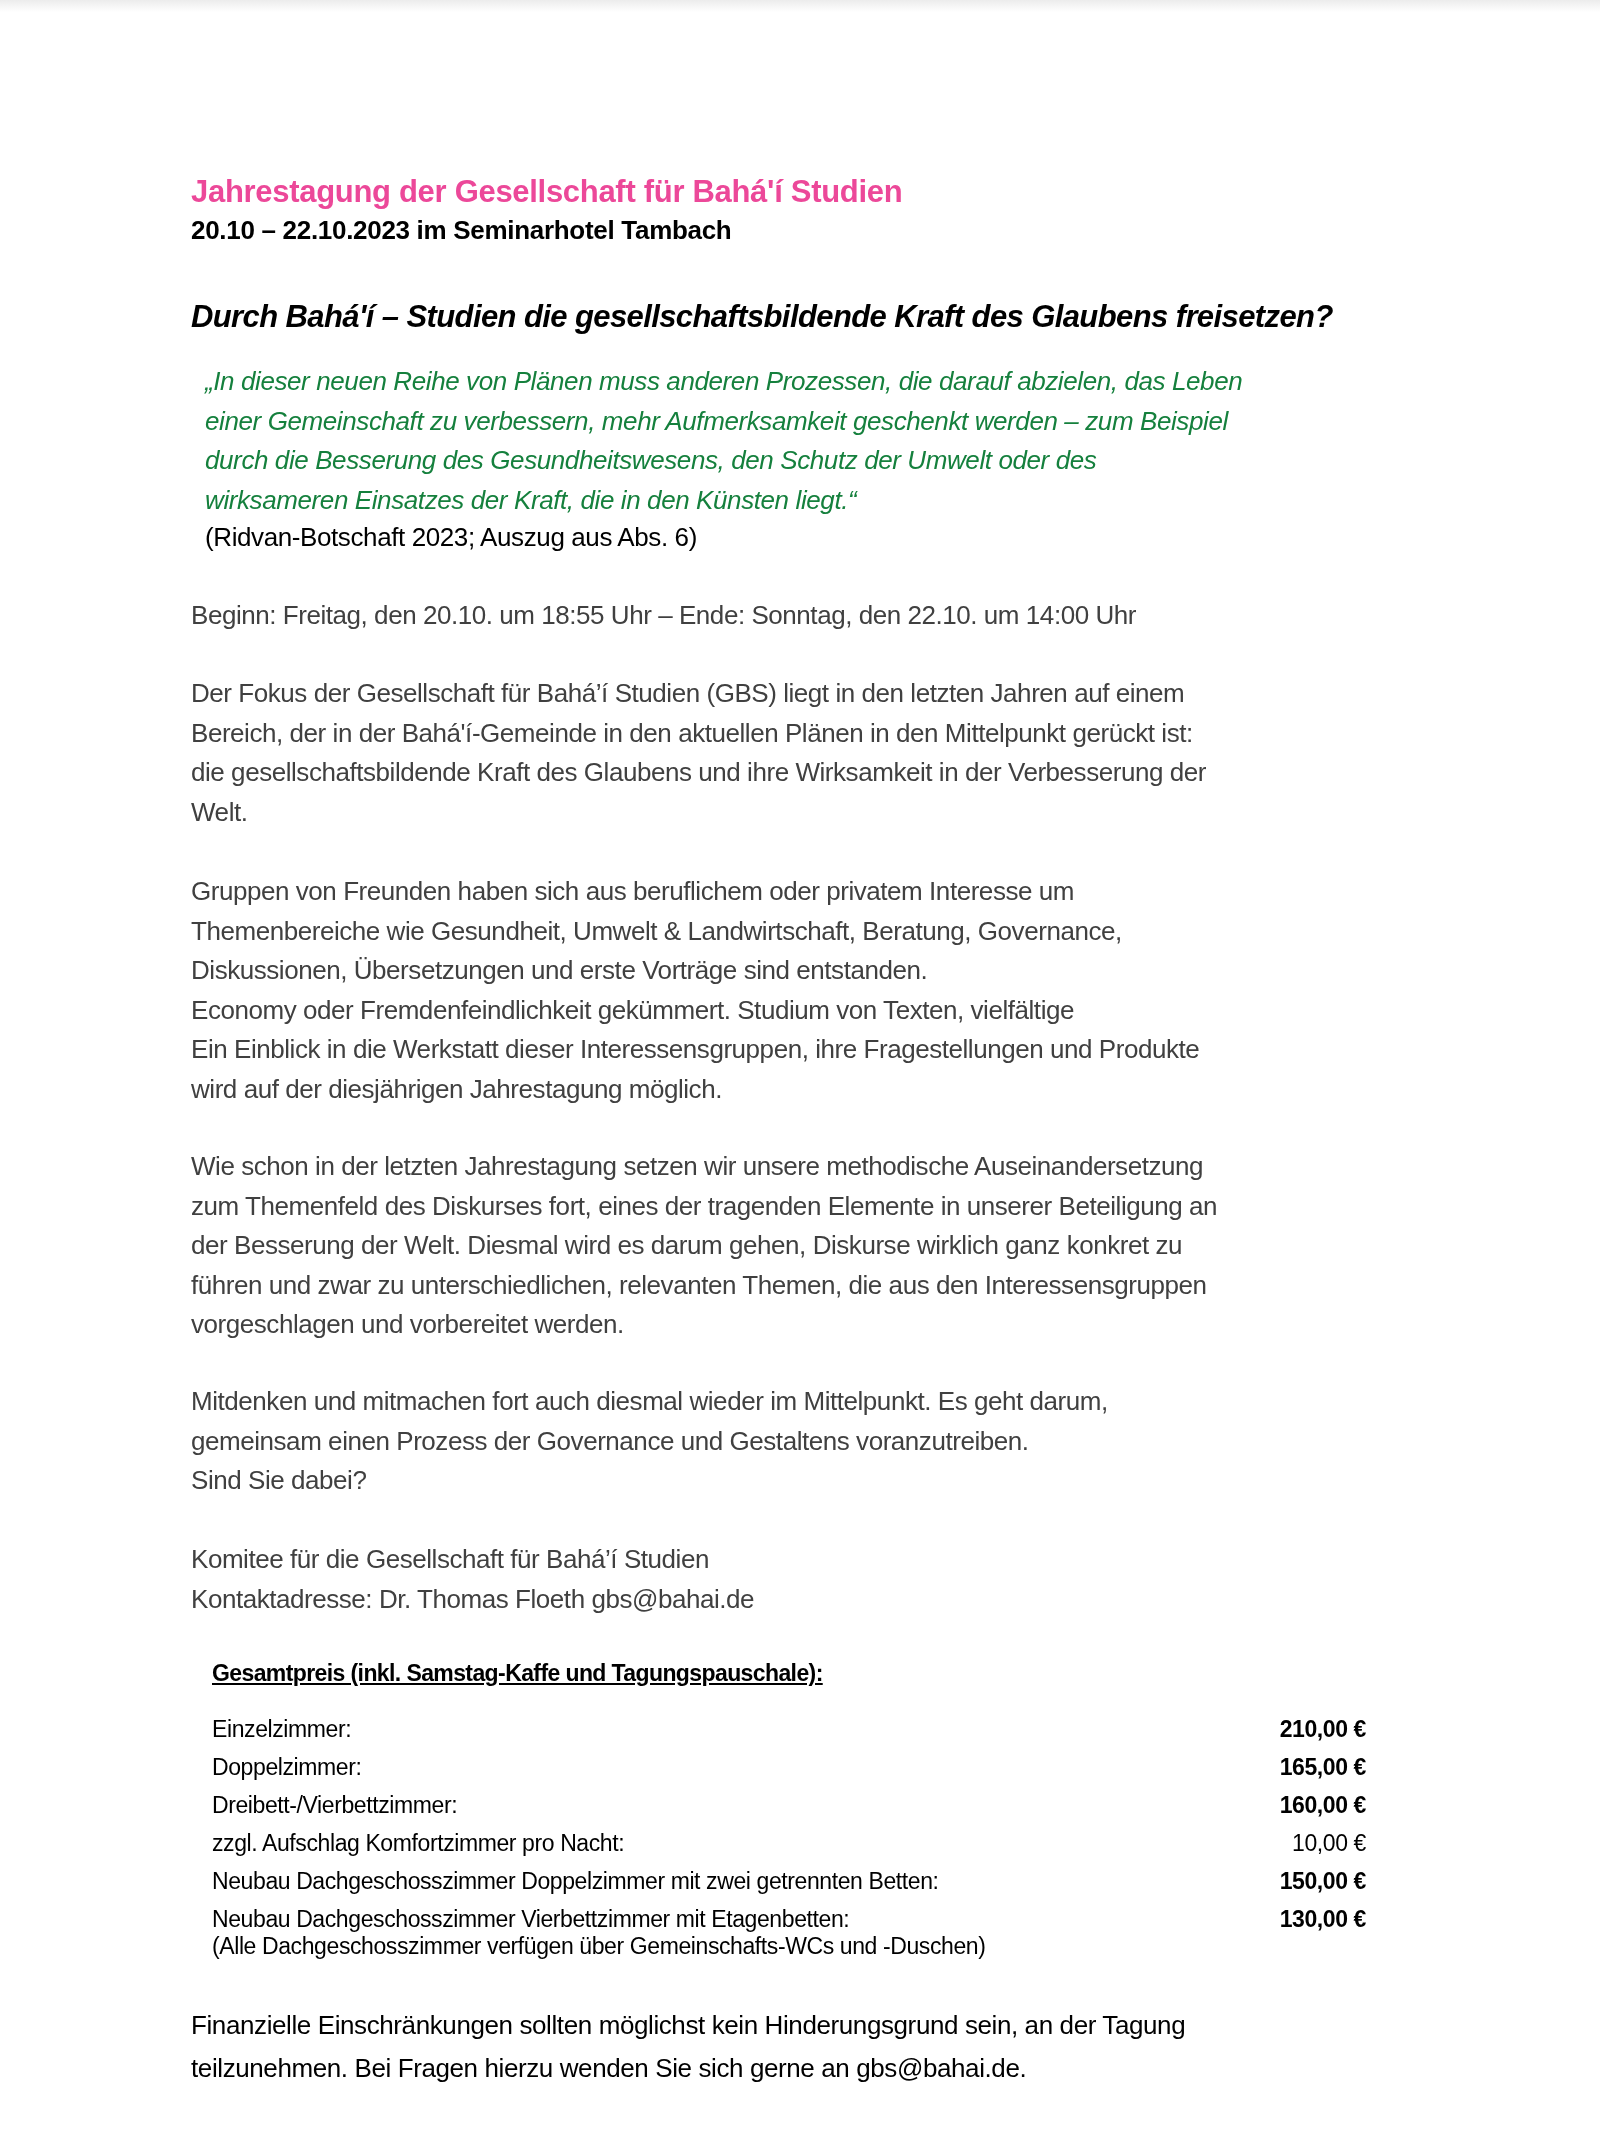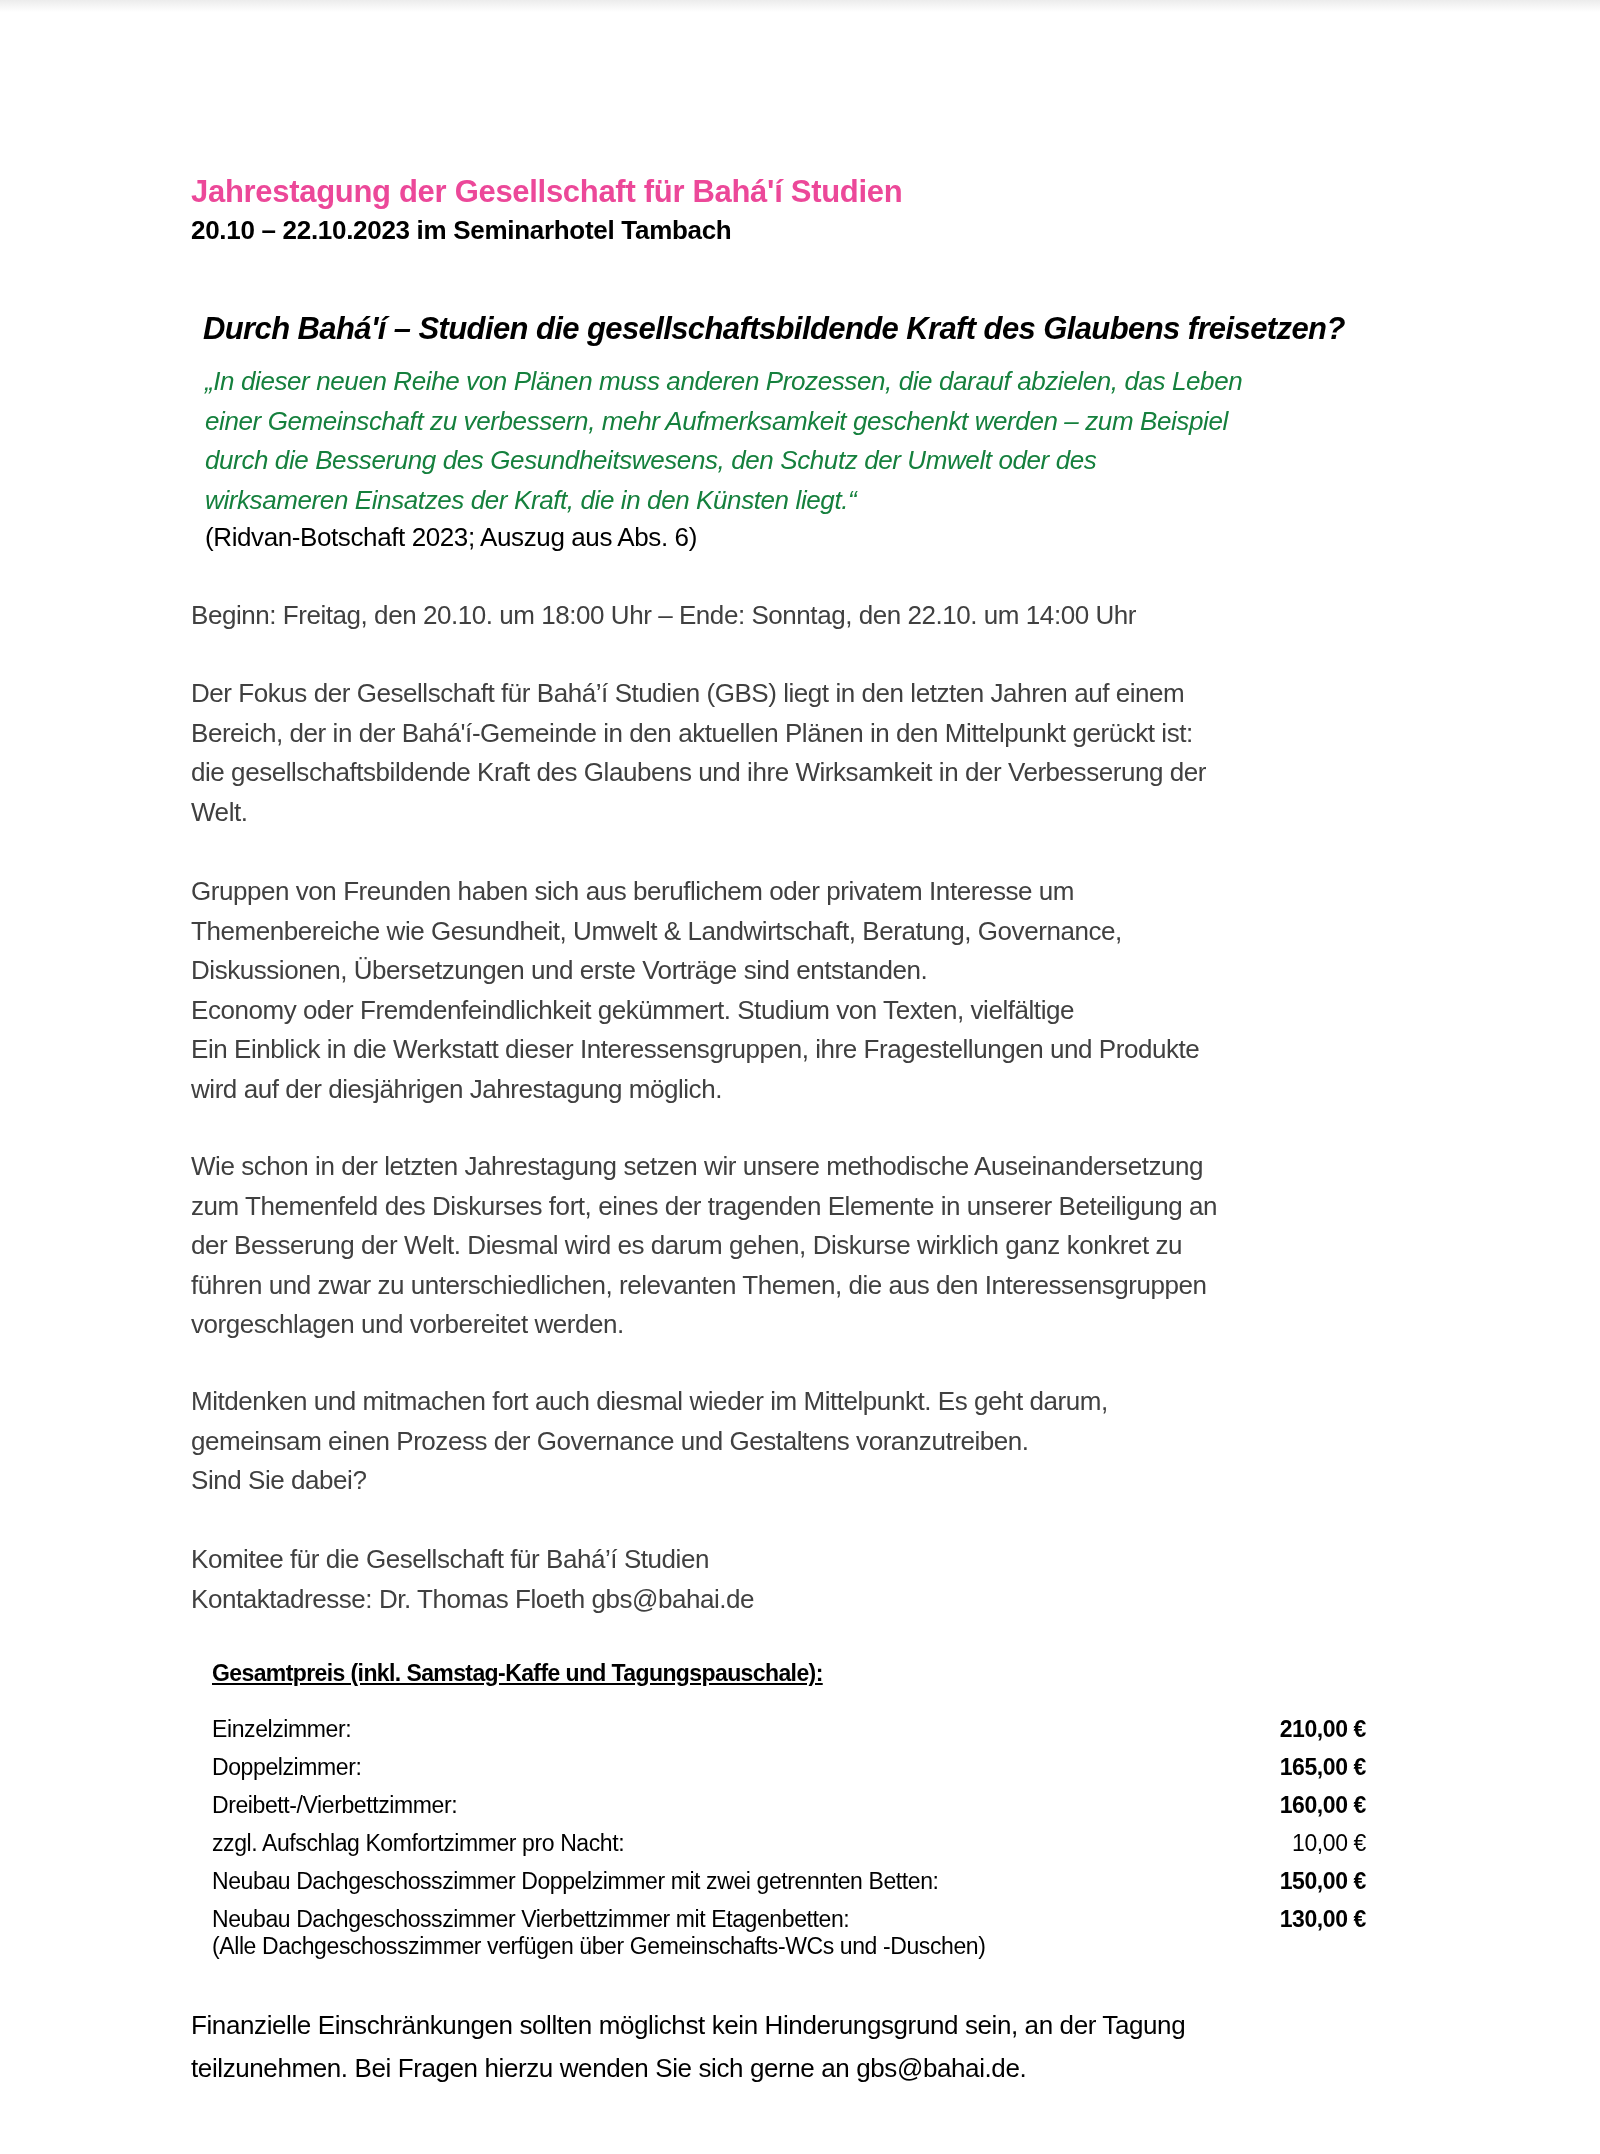--- a/index.html
+++ b/index.html
@@ -46,21 +46,21 @@
     }
     .headline {
       position: absolute;
       top: 127px;
       left: 0;
       font-family: "Liberation Sans", sans-serif;
       font-weight: bold;
       font-style: italic;
       font-size: 31px;
       color: #000;
-      margin: 12px;
+      margin: 0;
       white-space: nowrap;
       letter-spacing: -0.6px;
     }
     .quote {
       position: absolute;
       top: 190px;
       left: 14px;
       width: 1200px;
       font-family: "Liberation Sans", sans-serif;
       font-style: italic;
@@ -158,21 +158,21 @@
 
   <div class="quote">
     <span class="line">„In dieser neuen Reihe von Plänen muss anderen  Prozessen, die darauf abzielen, das Leben</span>
     <span class="line">einer Gemeinschaft zu verbessern, mehr Aufmerksamkeit geschenkt werden – zum Beispiel</span>
     <span class="line">durch die Besserung des Gesundheitswesens, den  Schutz der Umwelt oder des</span>
     <span class="line">wirksameren Einsatzes der Kraft, die in den Künsten liegt.“</span>
   </div>
   <div class="citation">(Ridvan-Botschaft 2023; Auszug aus Abs. 6)</div>
 
   <div class="body-text p-beginn">
-    <span class="line">Beginn: Freitag, den 20.10. um 18:00 Uhr – Ende: Sonntag, den 22.10. um 14:00 Uhr</span>
+    <span class="line">Beginn: Freitag, den 20.10. um 18:55 Uhr – Ende: Sonntag, den 22.10. um 14:00 Uhr</span>
   </div>
 
   <div class="body-text p-fokus">
     <span class="line">Der Fokus der Gesellschaft für Bahá’í Studien (GBS) liegt in den letzten Jahren auf einem</span>
     <span class="line">Bereich, der in der Bahá'í-Gemeinde in den aktuellen Plänen in den Mittelpunkt gerückt ist:</span>
     <span class="line">die gesellschaftsbildende Kraft des Glaubens und ihre Wirksamkeit in der Verbesserung der</span>
     <span class="line">Welt.</span>
   </div>
 
   <div class="body-text p-gruppen">

